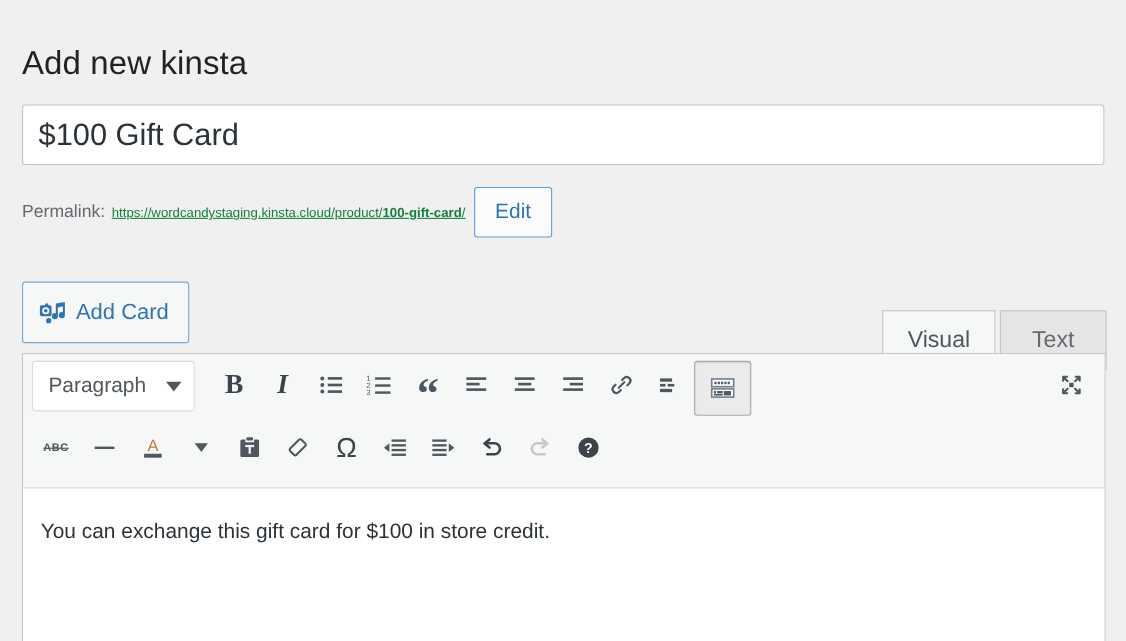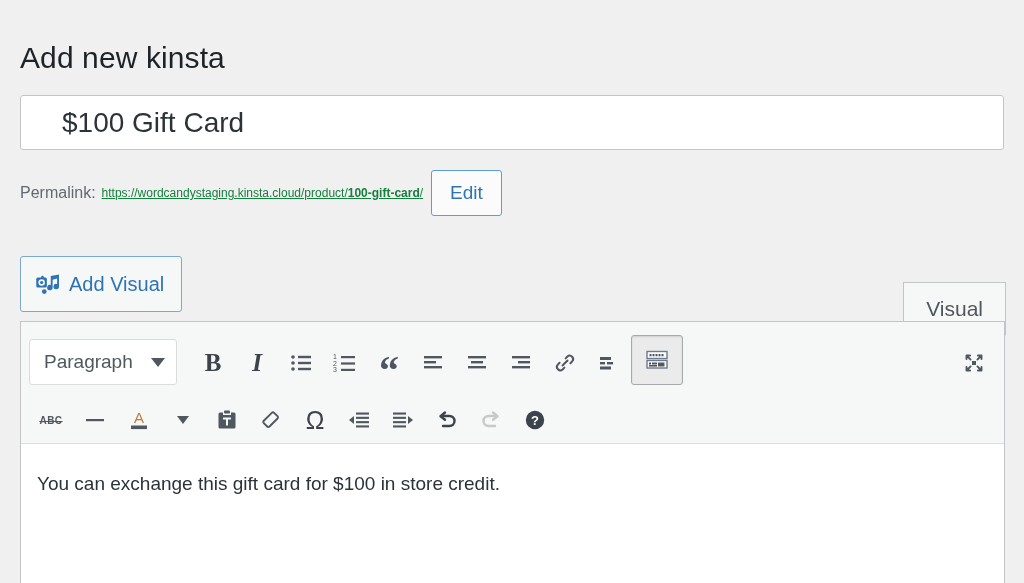--- a/index.html
+++ b/index.html
@@ -32,21 +32,20 @@
   .title-input-wrap {
     position: absolute;
     left: 20px;
     top: 95px;
     width: 984px;
     height: 55px;
     box-sizing: border-box;
     background: #ffffff;
     border: 1px solid #c3c4c7;
     border-radius: 3px;
-    padding-left: 27px;
   }
   .title-input {
     width: 100%;
     height: 100%;
     box-sizing: border-box;
     border: 0;
     outline: 0;
     background: transparent;
     padding: 3px 12px 3px 14px;
     font-family: "Liberation Sans", sans-serif;
@@ -163,21 +162,21 @@
   .toolbar {
     position: relative;
     background: #f6f7f7;
     border-bottom: 1px solid #ddd;
     padding: 6px 8px 4px 8px;
     box-sizing: border-box;
     height: 122px;
   }
   .toolbar-row {
     display: flex;
-    align-items: flex-end;
+    align-items: flex-start;
     height: 57px;
   }
   .tb-btn {
     width: 44px;
     height: 44px;
     display: flex;
     align-items: center;
     justify-content: center;
     background: transparent;
     border: 1px solid transparent;
@@ -295,25 +294,26 @@
 
 <button class="add-media-btn">
   <span class="media-icon">
     <svg width="25" height="25" viewBox="0 0 20 20" fill="#2e74b5" aria-hidden="true">
       <path d="M6.5 3h-1l-.9 1.4H2.2A1.2 1.2 0 0 0 1 5.6v5.6a1.2 1.2 0 0 0 1.2 1.2h6.1a1.2 1.2 0 0 0 1.2-1.2V5.6a1.2 1.2 0 0 0-1.2-1.2H7.4L6.5 3zm-1.2 8a2.6 2.6 0 1 1 0-5.2 2.6 2.6 0 0 1 0 5.2z"></path>
       <circle cx="5.3" cy="8.4" r="1.3"></circle>
       <path d="M12.6 3.1v7.2a2.2 2.2 0 1 0 1.5 2.1V6.1l3.6-1v4.4a2.2 2.2 0 1 0 1.5 2.1V2l-6.6 1.1z"></path>
       <circle cx="7.4" cy="15.6" r="1.9"></circle>
     </svg>
   </span>
-  <span>Add Visual</span>
+  <span>Add Card</span>
 </button>
 
 <div class="editor-tabs">
   <div class="editor-tab active">Visual</div>
+  <div class="editor-tab">Text</div>
 </div>
 
 <div class="editor">
 
   <div class="toolbar">
 
     <div class="toolbar-row">
 
       <div class="format-select">
         <span>Paragraph</span>

